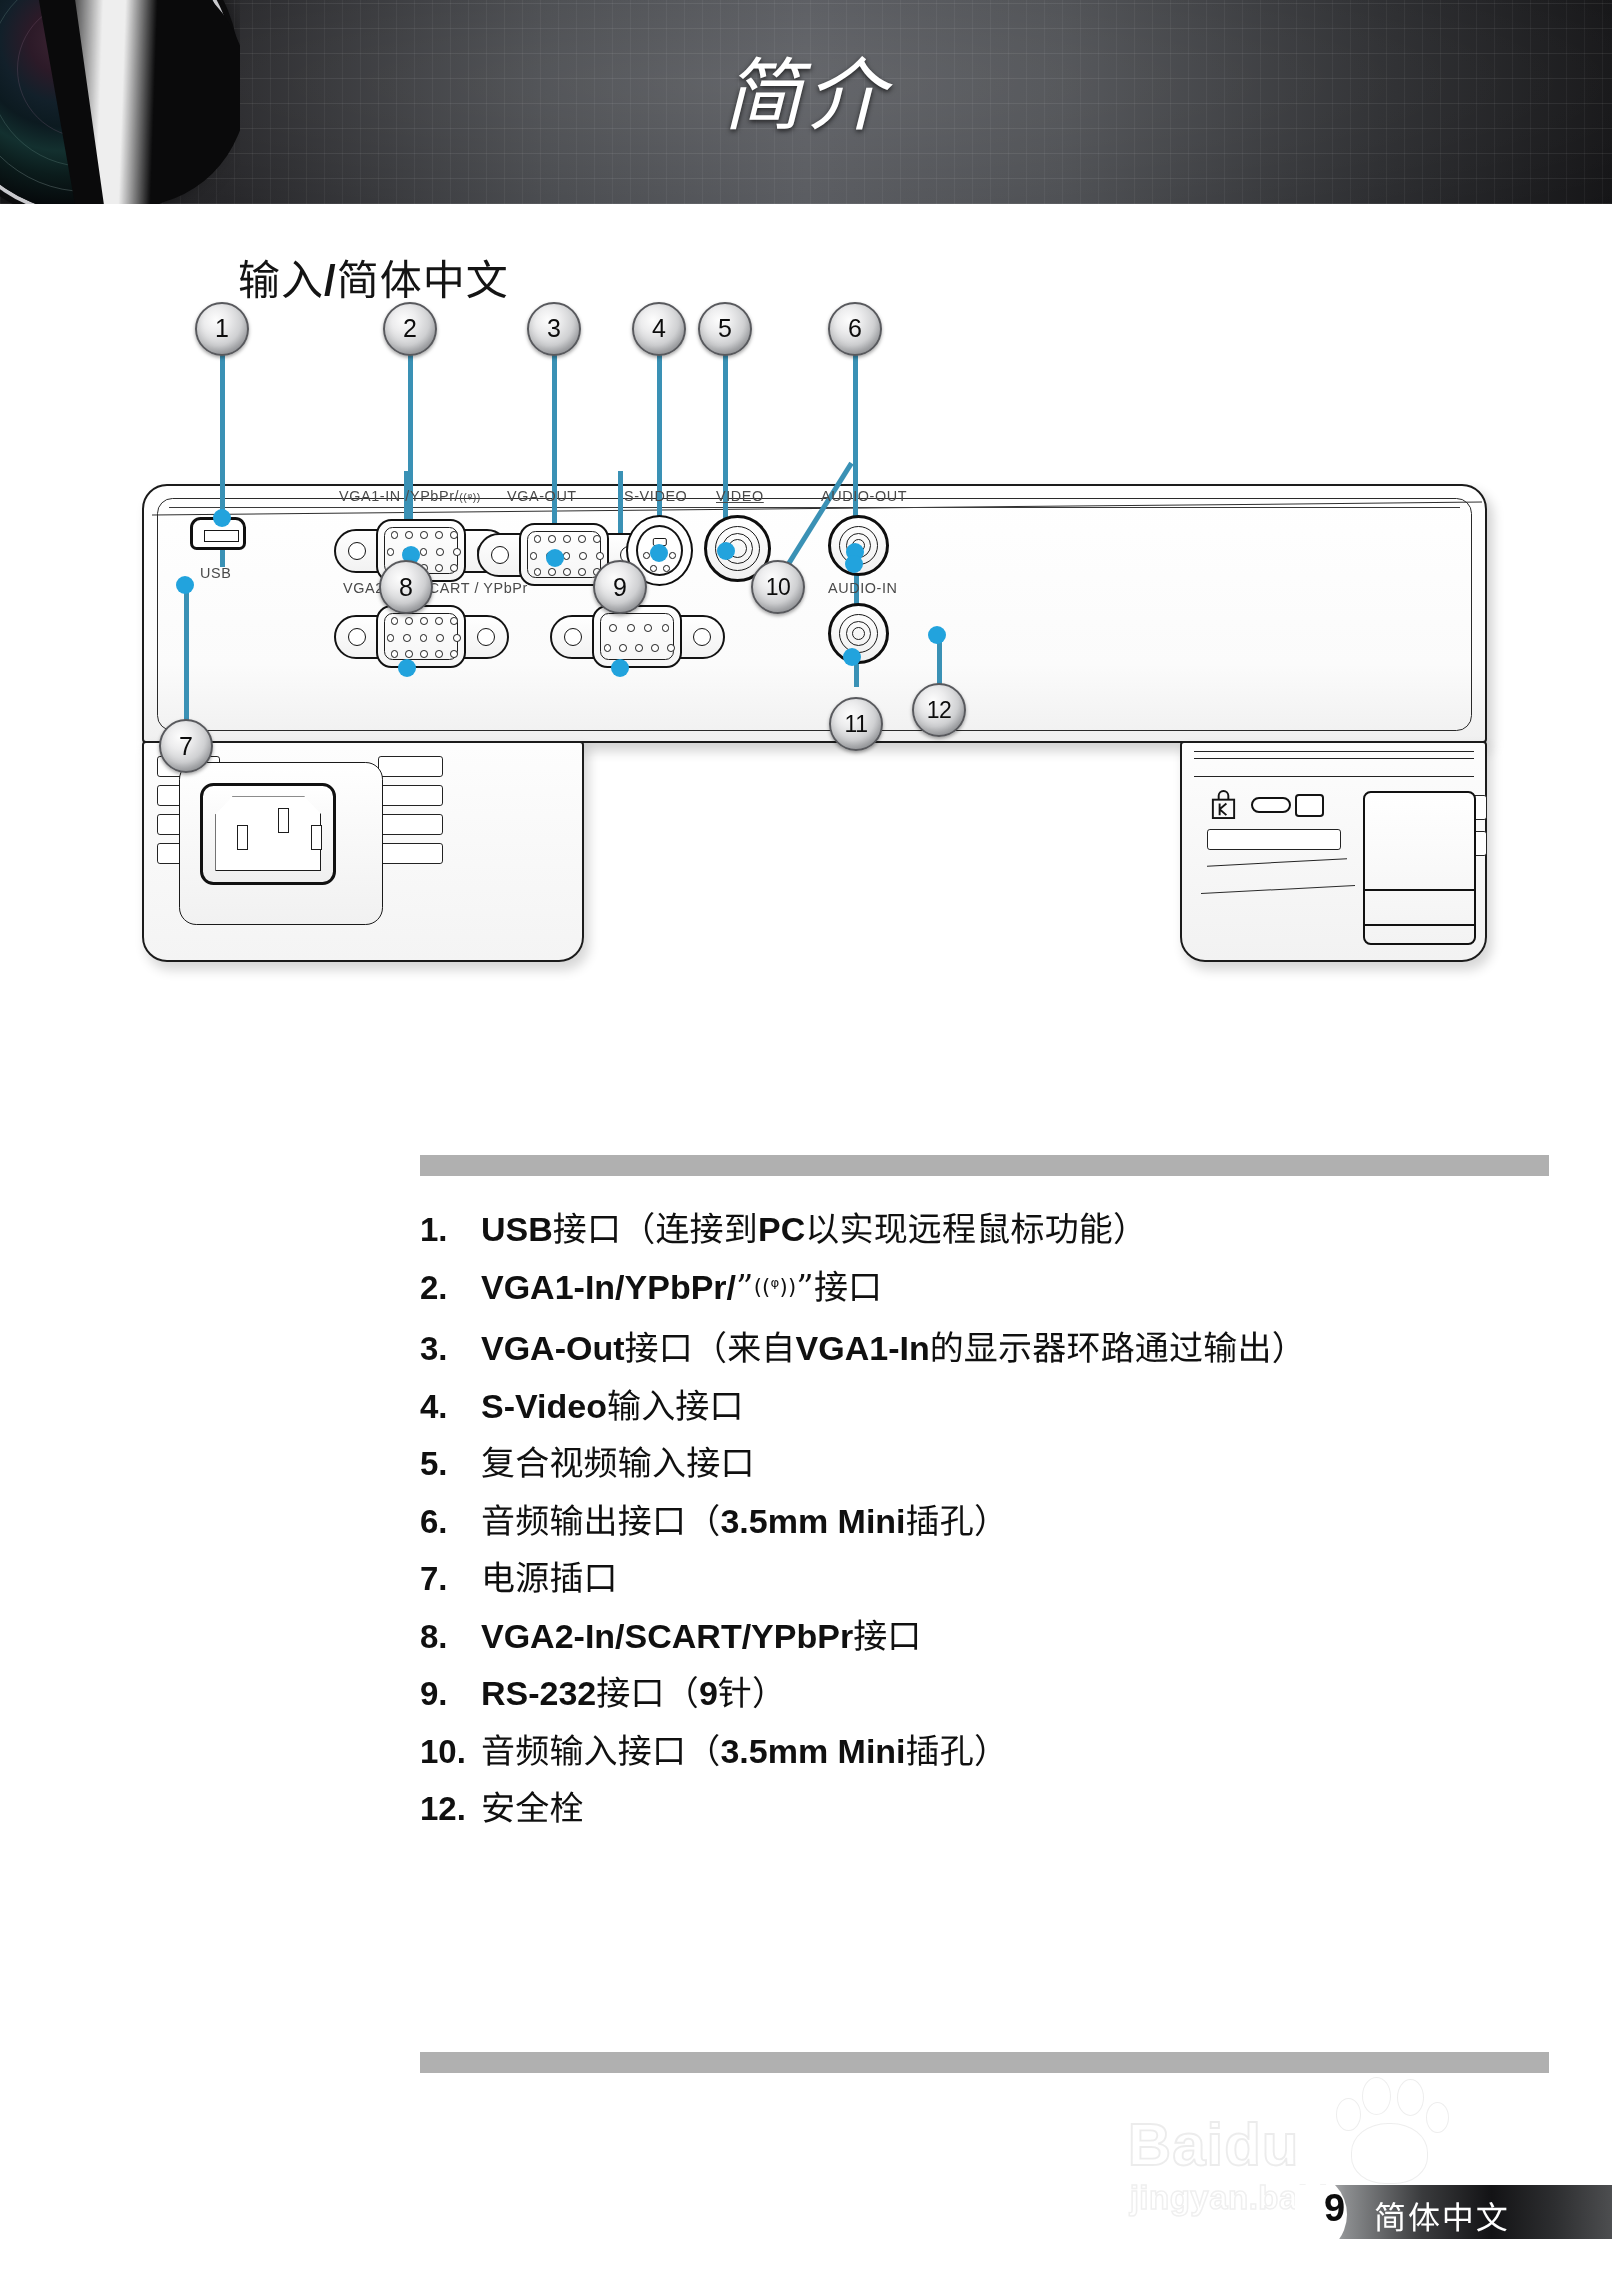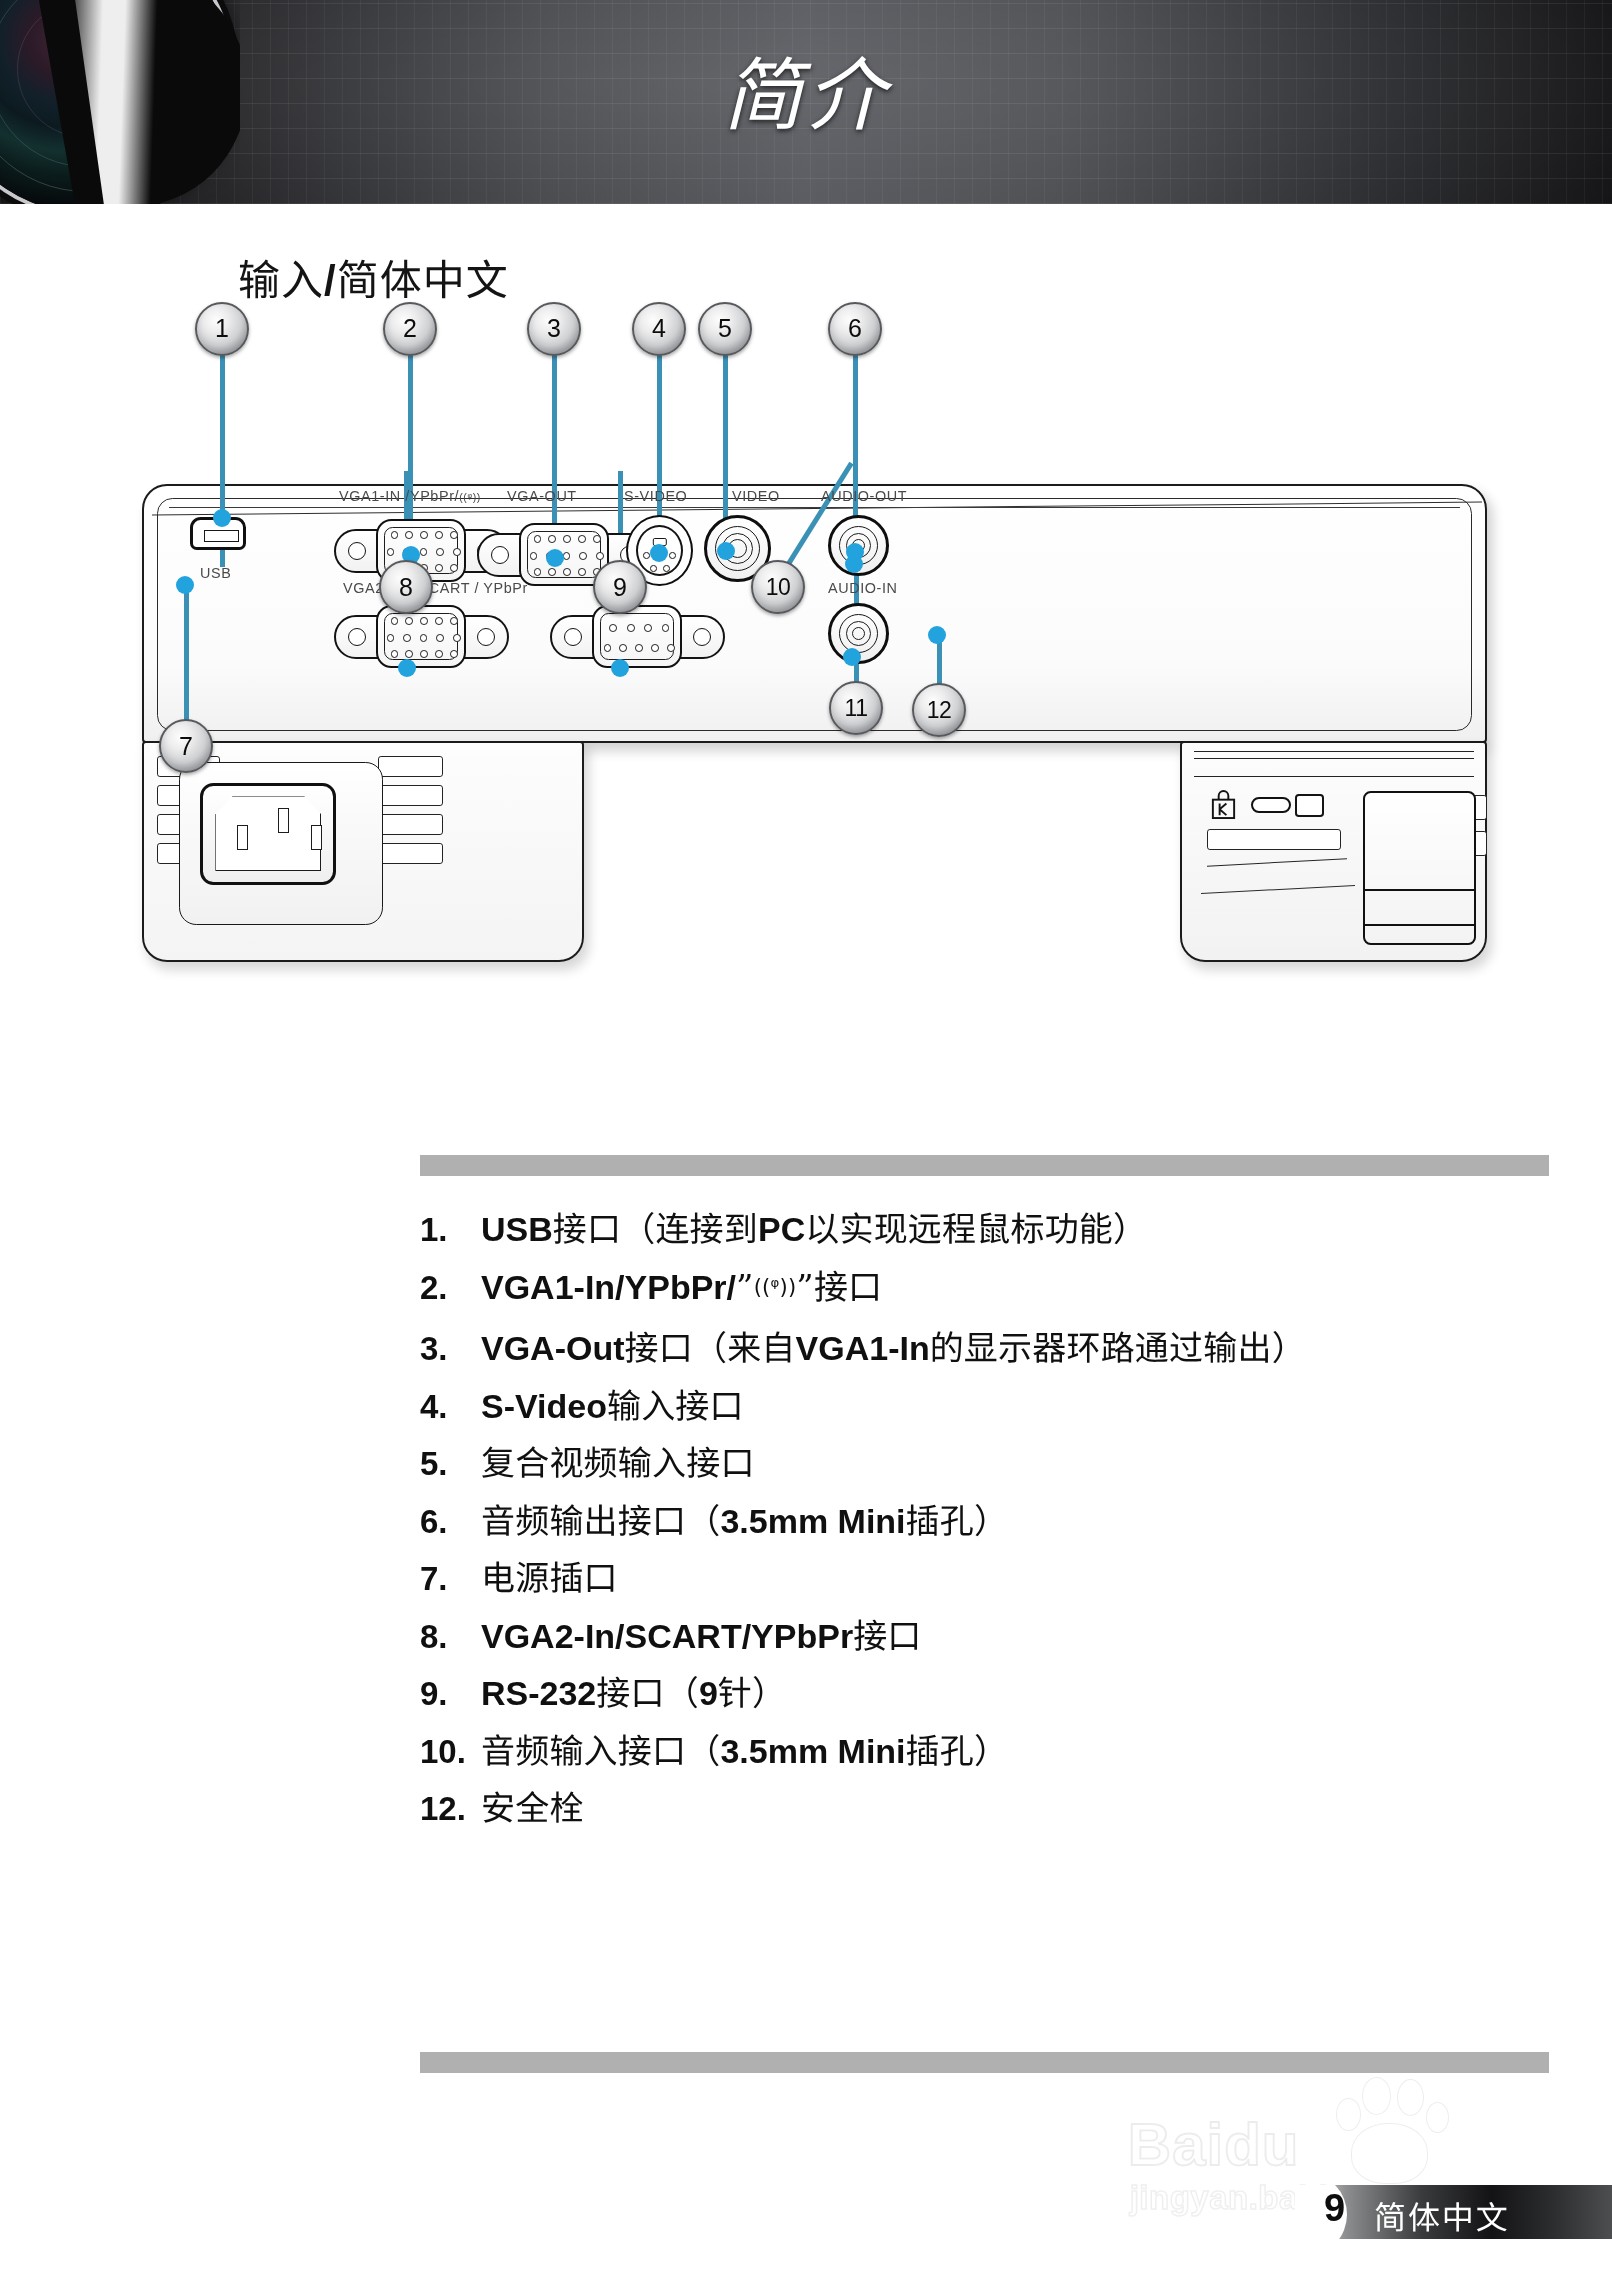--- a/index.html
+++ b/index.html
@@ -345,21 +345,21 @@
 
   <div class="callout" style="left:379px; top:243px;">
       <span>8</span>
     </div>
   <div class="callout" style="left:593px; top:243px;">
       <span>9</span>
     </div>
   <div class="callout two-digit" style="left:751px; top:243px;">
       <span>10</span>
     </div>
-  <div class="callout two-digit" style="left:829px; top:364px;">
+  <div class="callout two-digit" style="left:829px; top:380px;">
       <span>11</span>
     </div>
   <div class="callout two-digit" style="left:912px; top:366px;">
       <span>12</span>
     </div>
   <div class="callout" style="left:159px; top:402px;">
       <span>7</span>
     </div>
 
   <div class="chassis">
@@ -488,21 +488,21 @@
     <div class="ring"></div>
     <div class="inner"></div>
     <div class="key"></div>
     <div class="sp" style="left:17.3px; top:37px;"></div>
     <div class="sp" style="left:43px; top:37px;"></div>
     <div class="sp" style="left:24px; top:50px;"></div>
     <div class="sp" style="left:37px; top:50px;"></div>
   </div>
   <div class="dot" style="left:650px; top:227px;"></div>
 
-  <div class="port-label" style="left:732px; top:171px;">VIDEO</div>
+  <div class="port-label" style="left:716px; top:171px;text-decoration:underline;">VIDEO</div>
   <div class="rca" style="left:704px; top:198px; width:67px; height:67px;">
     <div class="o1"></div>
       <div class="o2"></div>
       <div class="o3"></div>
       <div class="o4"></div>
   </div>
   <div class="dot" style="left:717px; top:225px;"></div>
 
   <div class="port-label" style="left:821px; top:171px;">AUDIO-OUT</div>
   <div class="rca" style="left:828px; top:198px; width:61px; height:61px;">

